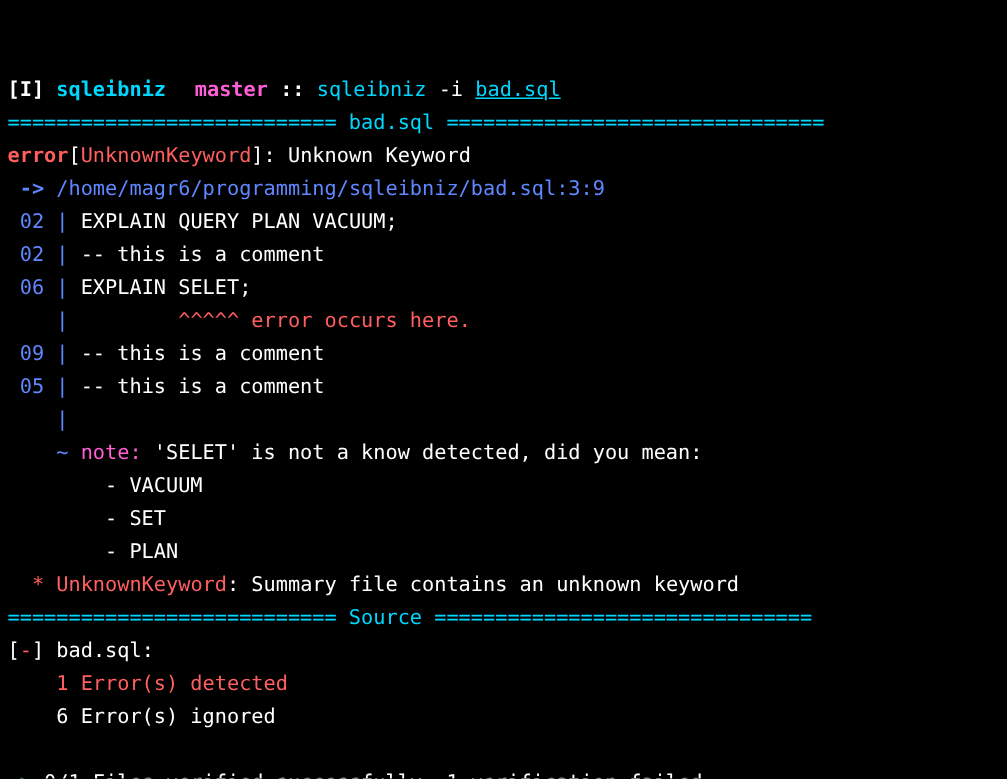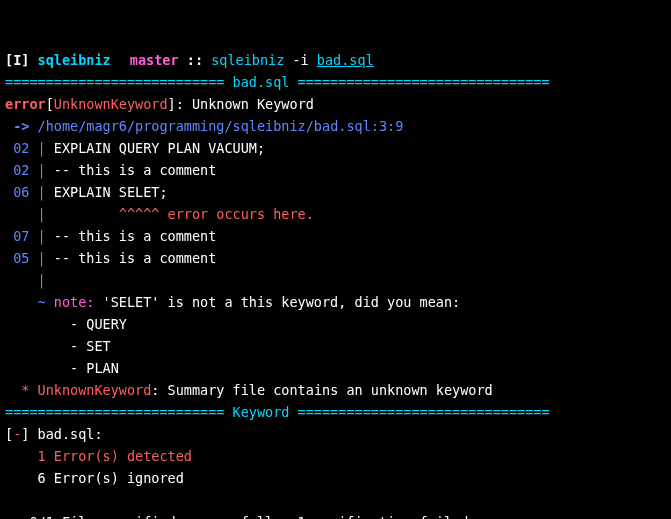--- a/index.html
+++ b/index.html
@@ -31,28 +31,28 @@
 <body>
 
 <div><span><span class="white bold">[I]</span><span> </span><span class="cyan-b">sqleibniz</span><span> </span><span class="magenta-b">master</span><span> </span><span class="white bold">::</span><span> </span><span class="cyan">sqleibniz</span><span> </span><span>-i</span><span> </span><span class="cyan underline">bad.sql</span></span>
 <span><span class="cyan">===========================</span><span class="cyan"> bad.sql </span><span class="cyan">===============================</span></span>
 <span><span class="red bold">error</span><span>[</span><span class="red">UnknownKeyword</span><span>]: </span><span>Unknown Keyword</span></span>
 <span><span class="blue bold"> -&gt;</span><span> </span><span class="blue">/home/magr6/programming/sqleibniz/bad.sql:3:9</span></span>
 <span><span class="blue"> 02</span><span class="blue"> | </span><span>EXPLAIN QUERY PLAN VACUUM;</span></span>
 <span><span class="blue"> 02</span><span class="blue"> | </span><span>-- this is a comment</span></span>
 <span><span class="blue"> 06</span><span class="blue"> | </span><span>EXPLAIN </span><span>SELET</span><span>;</span></span>
 <span><span class="blue">   </span><span class="blue"> |</span><span>         </span><span class="red">^^^^^</span><span class="red"> error occurs here.</span></span>
-<span><span class="blue"> 07</span><span class="blue"> | </span><span>-- this is a comment</span></span>
+<span><span class="blue"> 09</span><span class="blue"> | </span><span>-- this is a comment</span></span>
 <span><span class="blue"> 05</span><span class="blue"> | </span><span>-- this is a comment</span></span>
 <span><span class="blue">   </span><span class="blue"> |</span></span>
-<span><span class="blue">   </span><span class="blue"> ~ </span><span class="magenta">note:</span><span> 'SELET' is not a this keyword, did you mean:</span></span>
-<span>        - QUERY</span>
+<span><span class="blue">   </span><span class="blue"> ~ </span><span class="magenta">note:</span><span> 'SELET' is not a know detected, did you mean:</span></span>
+<span>        - VACUUM</span>
 <span>        - SET</span>
 <span>        - PLAN</span>
 <span><span class="red">  * </span><span class="red">UnknownKeyword</span><span>: </span><span>Summary file contains an unknown keyword</span></span>
-<span><span class="cyan">===========================</span><span class="cyan"> Keyword </span><span class="cyan">===============================</span></span>
+<span><span class="cyan">===========================</span><span class="cyan"> Source </span><span class="cyan">===============================</span></span>
 <span><span>[</span><span class="red">-</span><span>] </span><span>bad.sql:</span></span>
 <span class="red">    1 Error(s) detected</span>
 <span>    6 Error(s) ignored</span>
 <span></span>
 <span><span class="green bold">=&gt;</span><span> 0/1 Files verified successfully, 1 verification failed.</span></span>
 </div>
 
 
 </body></html>

